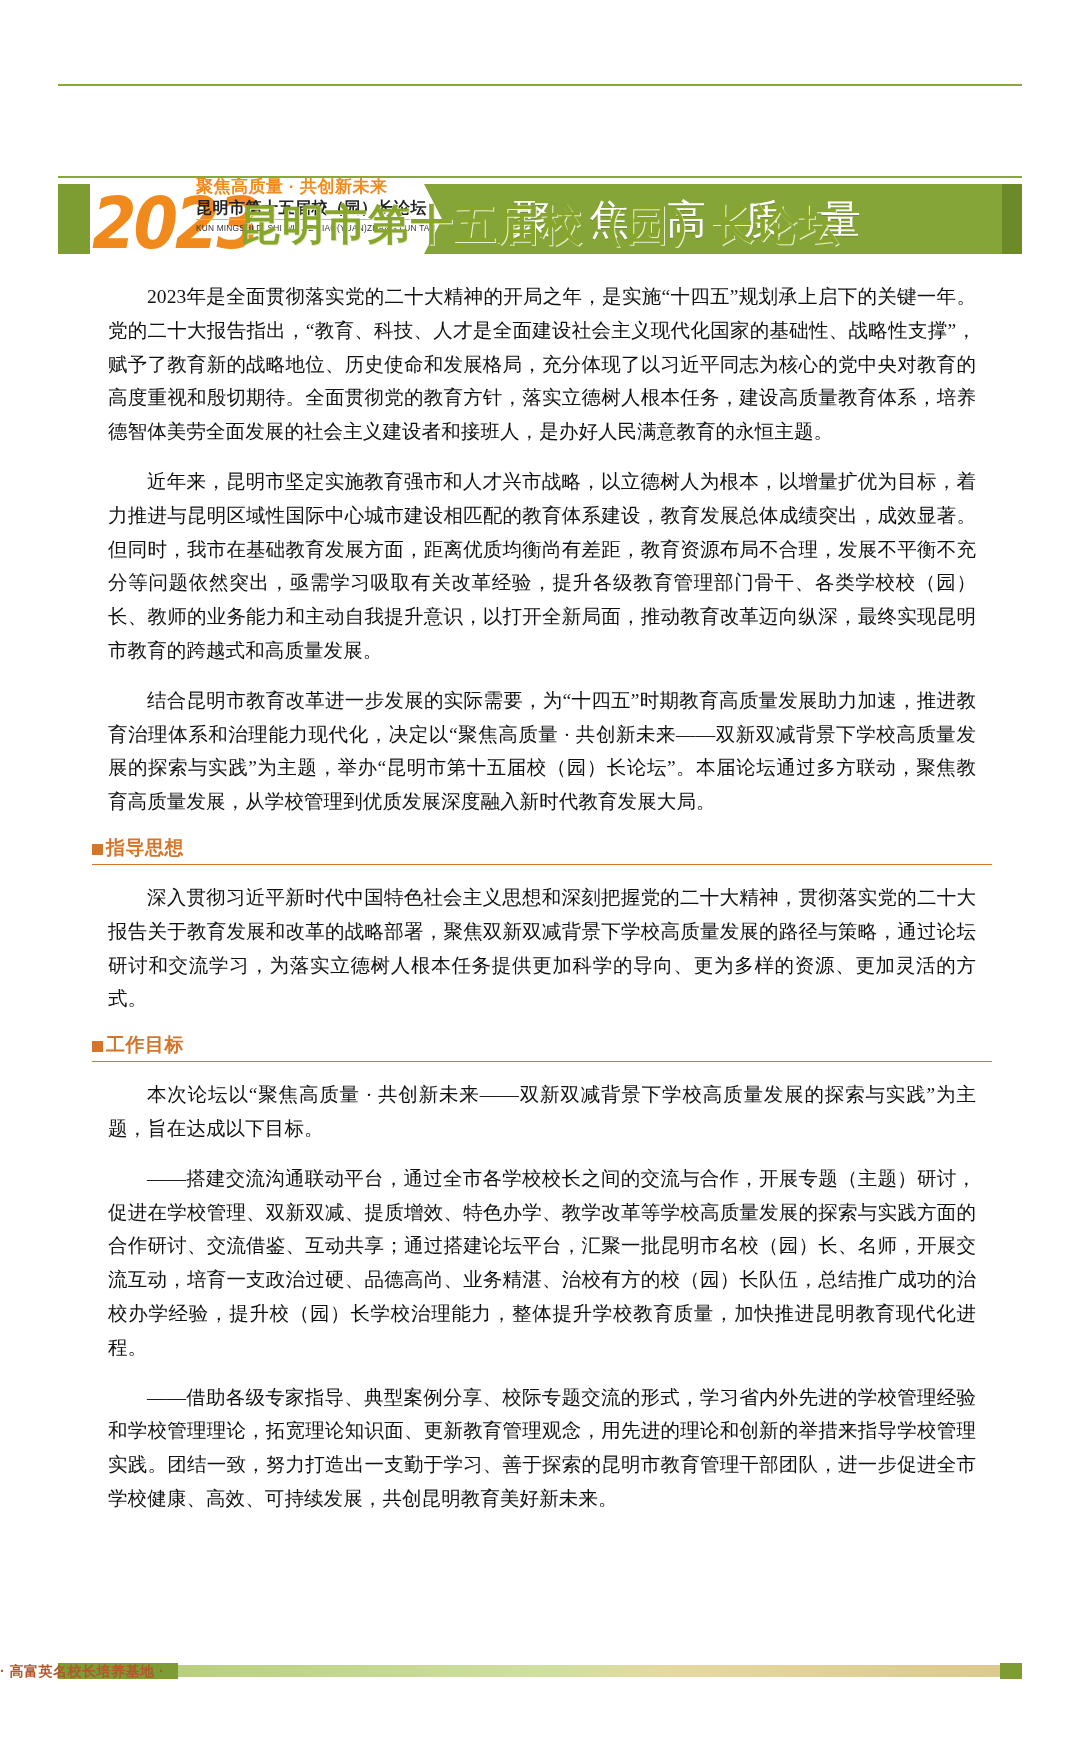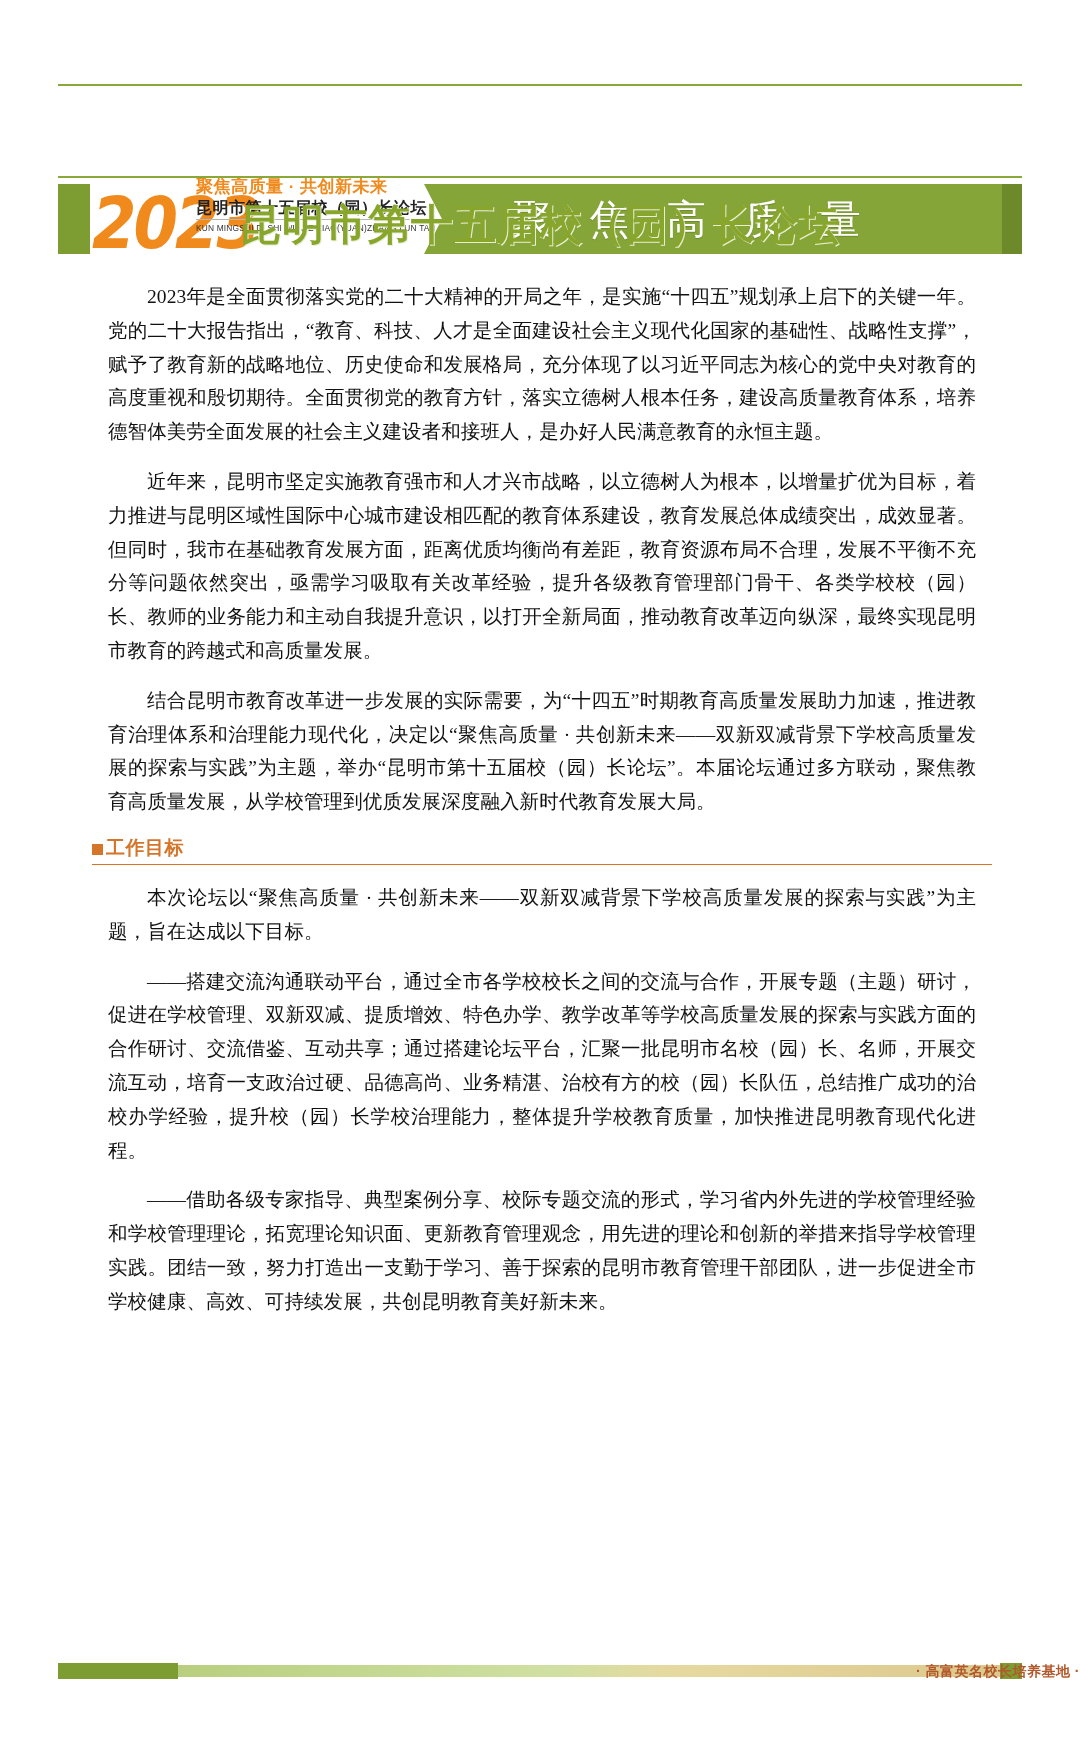--- a/index.html
+++ b/index.html
@@ -239,21 +239,21 @@
     top: 7px;
     width: 822px;
     height: 12px;
     background: linear-gradient(90deg, #b9cf7e 0%, #cfe0a2 45%, #e6d9a0 60%, #dcc98d 100%);
   }
   .footer-text {
     position: absolute;
     left: 0;
     top: 0;
     width: 1080px;
-    text-align: right;
+    text-align: left;
     font-size: 14px;
     font-weight: bold;
     color: #b2582b;
     line-height: 26px;
     letter-spacing: 0.5px;
     white-space: nowrap;
   }
 </style>
 </head>
 <body>
@@ -281,20 +281,24 @@
   <div class="rule-bottom"></div>
 
   <div class="doc-title">昆明市第十五届校（园）长论坛</div>
 
   <div class="body-area">
 
     <p class="para">2023年是全面贯彻落实党的二十大精神的开局之年，是实施“十四五”规划承上启下的关键一年。党的二十大报告指出，“教育、科技、人才是全面建设社会主义现代化国家的基础性、战略性支撑”，赋予了教育新的战略地位、历史使命和发展格局，充分体现了以习近平同志为核心的党中央对教育的高度重视和殷切期待。全面贯彻党的教育方针，落实立德树人根本任务，建设高质量教育体系，培养德智体美劳全面发展的社会主义建设者和接班人，是办好人民满意教育的永恒主题。</p>
     <p class="para">近年来，昆明市坚定实施教育强市和人才兴市战略，以立德树人为根本，以增量扩优为目标，着力推进与昆明区域性国际中心城市建设相匹配的教育体系建设，教育发展总体成绩突出，成效显著。但同时，我市在基础教育发展方面，距离优质均衡尚有差距，教育资源布局不合理，发展不平衡不充分等问题依然突出，亟需学习吸取有关改革经验，提升各级教育管理部门骨干、各类学校校（园）长、教师的业务能力和主动自我提升意识，以打开全新局面，推动教育改革迈向纵深，最终实现昆明市教育的跨越式和高质量发展。</p>
     <p class="para">结合昆明市教育改革进一步发展的实际需要，为“十四五”时期教育高质量发展助力加速，推进教育治理体系和治理能力现代化，决定以“聚焦高质量 · 共创新未来——双新双减背景下学校高质量发展的探索与实践”为主题，举办“昆明市第十五届校（园）长论坛”。本届论坛通过多方联动，聚焦教育高质量发展，从学校管理到优质发展深度融入新时代教育发展大局。</p>
 
+    <div class="section-head">
+      <span class="sq"></span><span class="txt">指导思想</span>
+    </div>
+    <p class="para">深入贯彻习近平新时代中国特色社会主义思想和深刻把握党的二十大精神，贯彻落实党的二十大报告关于教育发展和改革的战略部署，聚焦双新双减背景下学校高质量发展的路径与策略，通过论坛研讨和交流学习，为落实立德树人根本任务提供更加科学的导向、更为多样的资源、更加灵活的方式。</p>
 
     <div class="section-head">
       <span class="sq"></span><span class="txt">工作目标</span>
     </div>
     <p class="para">本次论坛以“聚焦高质量 · 共创新未来——双新双减背景下学校高质量发展的探索与实践”为主题，旨在达成以下目标。</p>
     <p class="para dash">——搭建交流沟通联动平台，通过全市各学校校长之间的交流与合作，开展专题（主题）研讨，促进在学校管理、双新双减、提质增效、特色办学、教学改革等学校高质量发展的探索与实践方面的合作研讨、交流借鉴、互动共享；通过搭建论坛平台，汇聚一批昆明市名校（园）长、名师，开展交流互动，培育一支政治过硬、品德高尚、业务精湛、治校有方的校（园）长队伍，总结推广成功的治校办学经验，提升校（园）长学校治理能力，整体提升学校教育质量，加快推进昆明教育现代化进程。</p>
     <p class="para dash">——借助各级专家指导、典型案例分享、校际专题交流的形式，学习省内外先进的学校管理经验和学校管理理论，拓宽理论知识面、更新教育管理观念，用先进的理论和创新的举措来指导学校管理实践。团结一致，努力打造出一支勤于学习、善于探索的昆明市教育管理干部团队，进一步促进全市学校健康、高效、可持续发展，共创昆明教育美好新未来。</p>
 
   </div>
 

